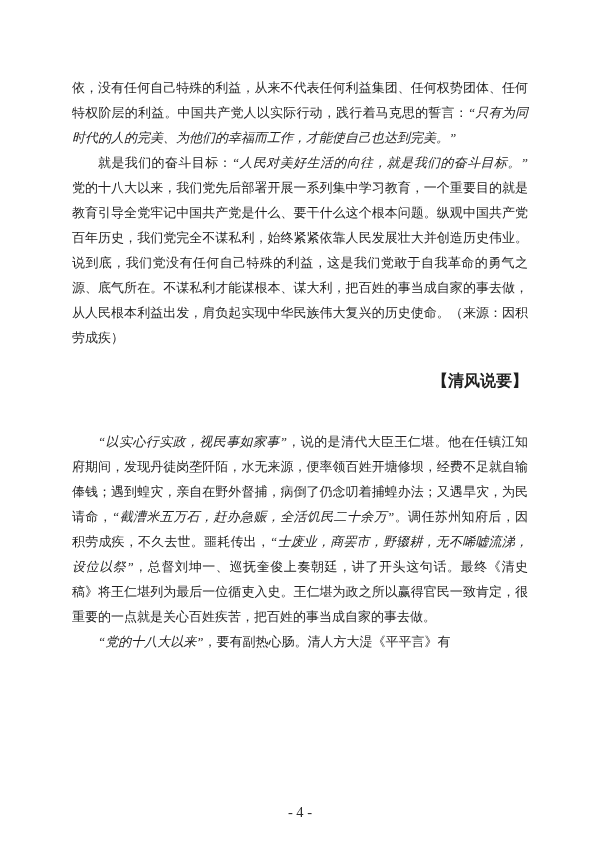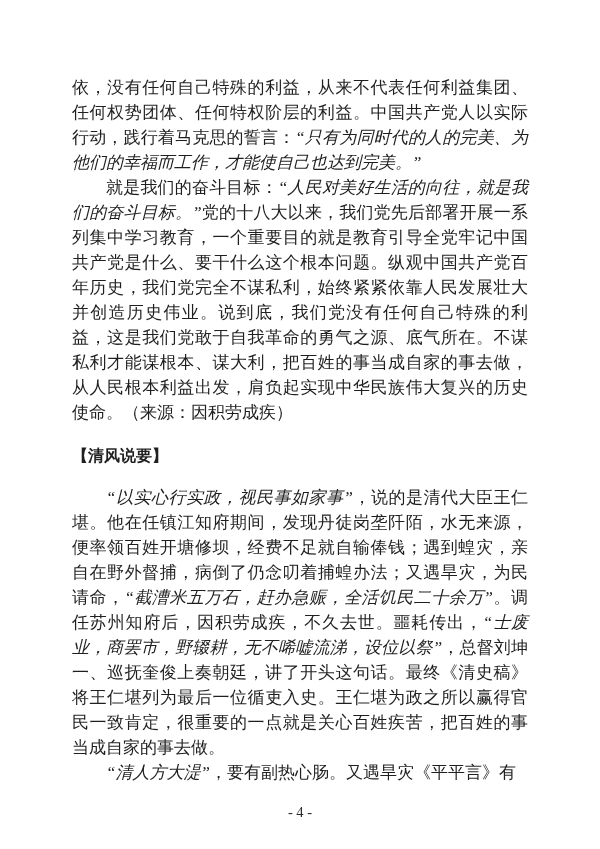--- a/index.html
+++ b/index.html
@@ -14,41 +14,42 @@
     margin: 0 auto;
     background: #ffffff;
     box-sizing: border-box;
     padding: 75px 72px 0 72px;
     font-family: "Liberation Serif", "DejaVu Serif", serif;
     color: #1f1f1f;
     overflow: hidden;
   }
   .para {
     margin: 0;
-    font-size: 17px;
+    font-size: 13px;
     line-height: 25px;
     text-align: justify;
     word-break: break-all;
   }
   .indent { text-indent: 2em; }
   .q { font-style: italic; }
   .section-heading {
     margin: 18px 0 0 0;
     font-size: 16px;
     line-height: 25px;
     font-weight: bold;
+    text-align: right;
   }
   .article-title {
     margin: 20px 0 0 0;
     font-size: 21px;
     line-height: 30px;
     font-weight: bold;
     text-align: center;
   }
-  .after-title { margin-top: 17px; }
+  .after-title { margin-top: 36px; }
   .page-number {
     position: absolute;
     left: 0;
     right: 0;
     bottom: 28px;
     text-align: center;
     font-size: 14.5px;
     color: #2a2a2a;
   }
 </style>
@@ -59,17 +60,17 @@
 
   <p class="para"><span>依，没有任何自己特殊的利益，从来不代表任何利益集团、任何权势团体、任何特权阶层的利益。中国共产党人以实际行动，践行着马克思的誓言：</span><span class="q">“只有为同时代的人的完美、为他们的幸福而工作，才能使自己也达到完美。”</span></p>
 
   <p class="para indent"><span>就是我们的奋斗目标：</span><span class="q">“人民对美好生活的向往，就是我们的奋斗目标。”</span><span>党的十八大以来，我们党先后部署开展一系列集中学习教育，一个重要目的就是教育引导全党牢记中国共产党是什么、要干什么这个根本问题。纵观中国共产党百年历史，我们党完全不谋私利，始终紧紧依靠人民发展壮大并创造历史伟业。说到底，我们党没有任何自己特殊的利益，这是我们党敢于自我革命的勇气之源、底气所在。不谋私利才能谋根本、谋大利，把百姓的事当成自家的事去做，从人民根本利益出发，肩负起实现中华民族伟大复兴的历史使命。</span><span>（来源：因积劳成疾）</span></p>
 
   <h2 class="section-heading">【清风说要】</h2>
 
 
   <p class="para indent after-title"><span class="q">“以实心行实政，视民事如家事”</span><span>，说的是清代大臣王仁堪。他在任镇江知府期间，发现丹徒岗垄阡陌，水无来源，便率领百姓开塘修坝，经费不足就自输俸钱；遇到蝗灾，亲自在野外督捕，病倒了仍念叨着捕蝗办法；又遇旱灾，为民请命，</span><span class="q">“截漕米五万石，赶办急赈，全活饥民二十余万”</span><span>。调任苏州知府后，因积劳成疾，不久去世。噩耗传出，</span><span class="q">“士废业，商罢市，野辍耕，无不唏嘘流涕，设位以祭”</span><span>，总督刘坤一、巡抚奎俊上奏朝廷，讲了开头这句话。最终《清史稿》将王仁堪列为最后一位循吏入史。王仁堪为政之所以赢得官民一致肯定，很重要的一点就是关心百姓疾苦，把百姓的事当成自家的事去做。</span></p>
 
-  <p class="para indent"><span class="q">“清人方大湜”</span><span>，要有副热心肠。又遇旱灾《平平言》有</span></p>
+  <p class="para indent"><span class="q">“党的十八大以来”</span><span>，要有副热心肠。清人方大湜《平平言》有</span></p>
 
   <div class="page-number">- 4 -</div>
 
 </div>
 
 </body></html>

